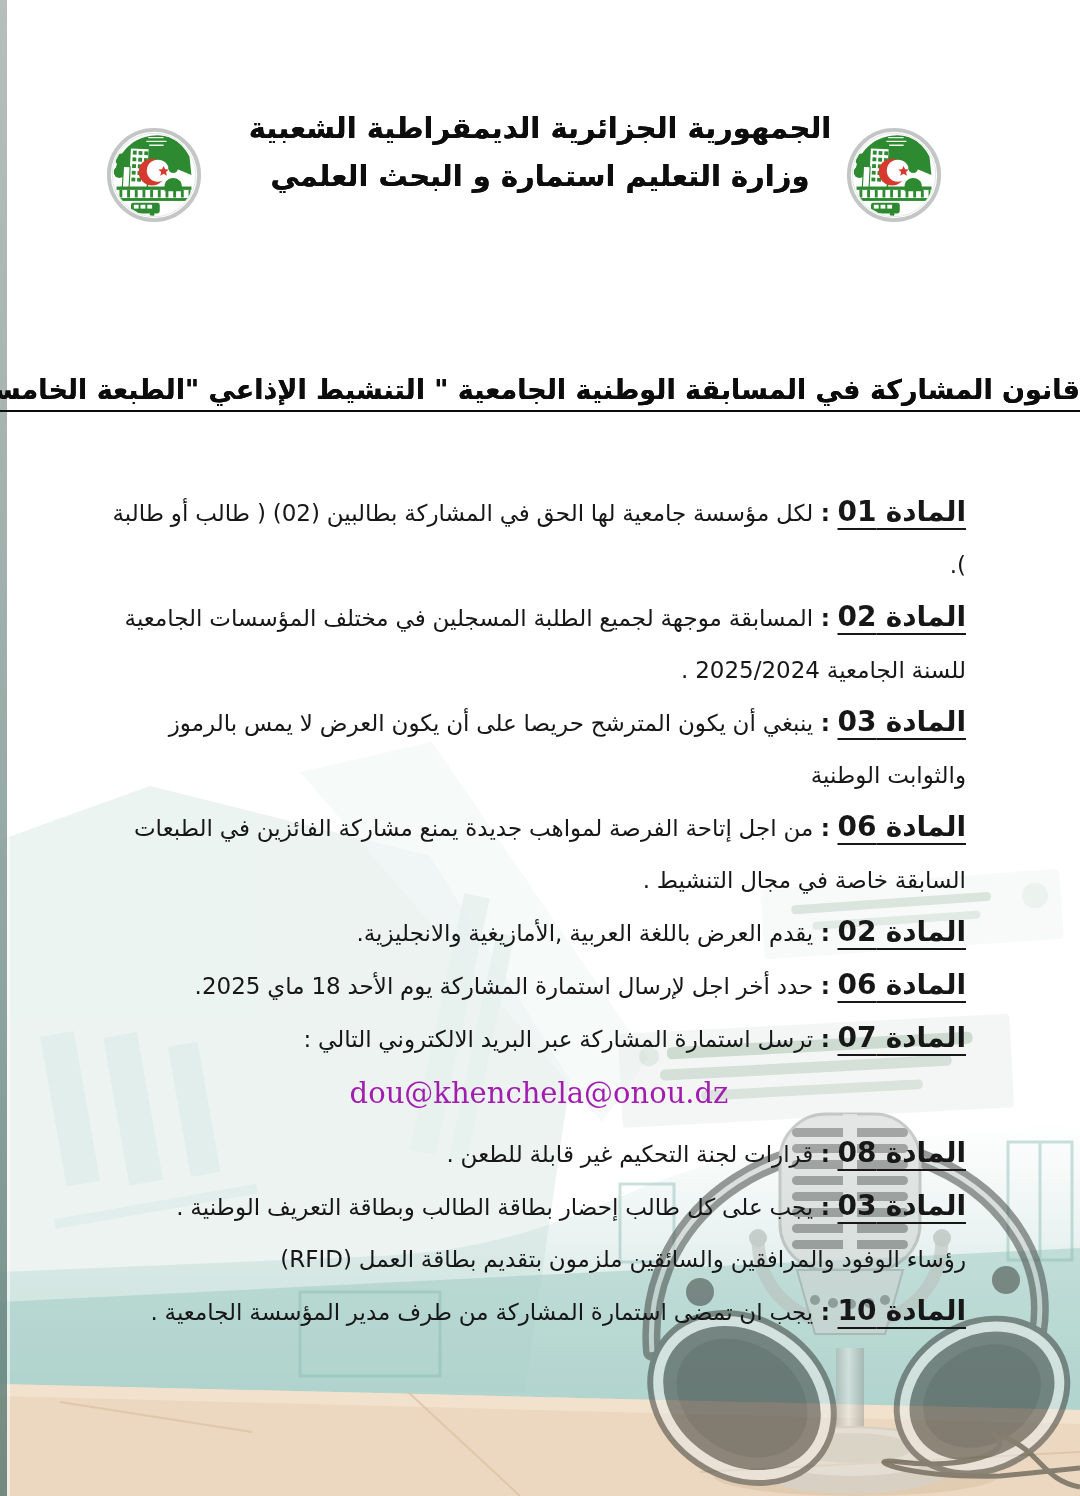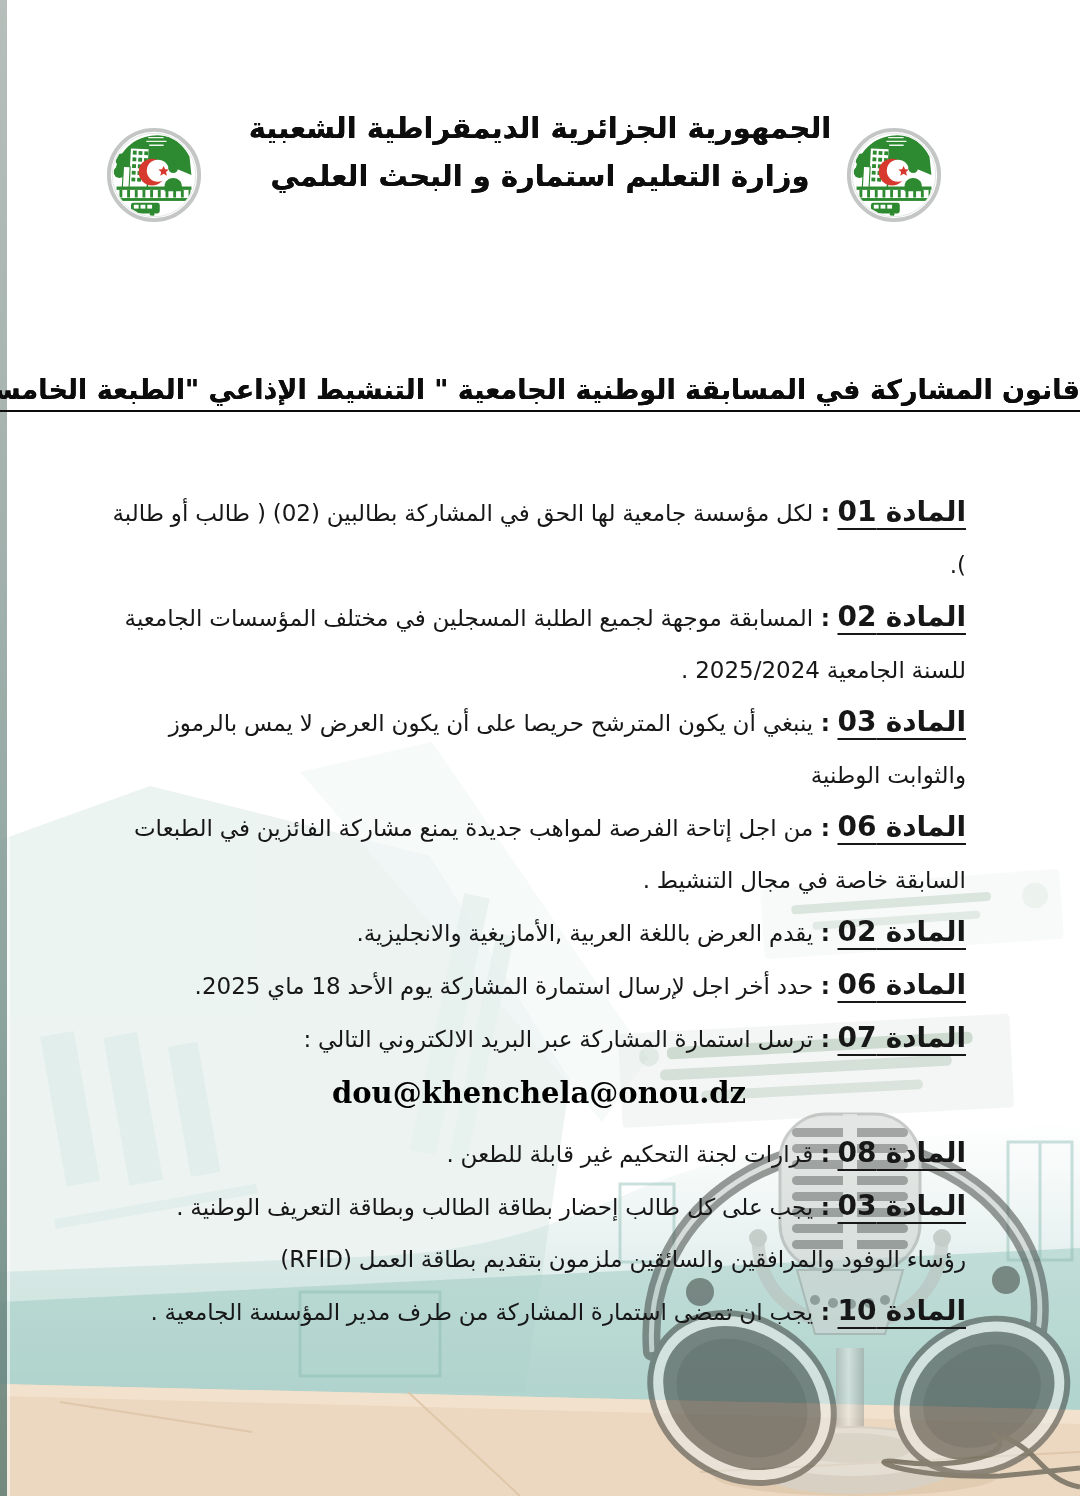--- a/index.html
+++ b/index.html
@@ -35,22 +35,22 @@
     letter-spacing:0;word-spacing:-.5px;color:#171717;
   }
   .articles p{margin:0;}
   .art-label{
     font-weight:bold;font-size:28px;
     text-decoration:underline;text-decoration-thickness:2px;text-underline-offset:7px;
   }
   .art-sep{font-weight:bold;}
   .email-line{
     direction:ltr;text-align:center;
-    font-family:"DejaVu Serif",serif;font-weight:bold;font-size:29px;
-    margin:2px 0 8px !important;color:#000000;
+    font-family:"DejaVu Serif",serif;font-weight:normal;font-size:29px;
+    margin:2px 0 8px !important;color:#a21caf;
   }
 </style>
 </head>
 <body>
 
 <div class="page">
 
   <svg class="bg" width="1080" height="1496" viewBox="0 0 1080 1496">
     <defs>
       <linearGradient id="wallFade" x1="0" y1="0" x2="0" y2="1">

